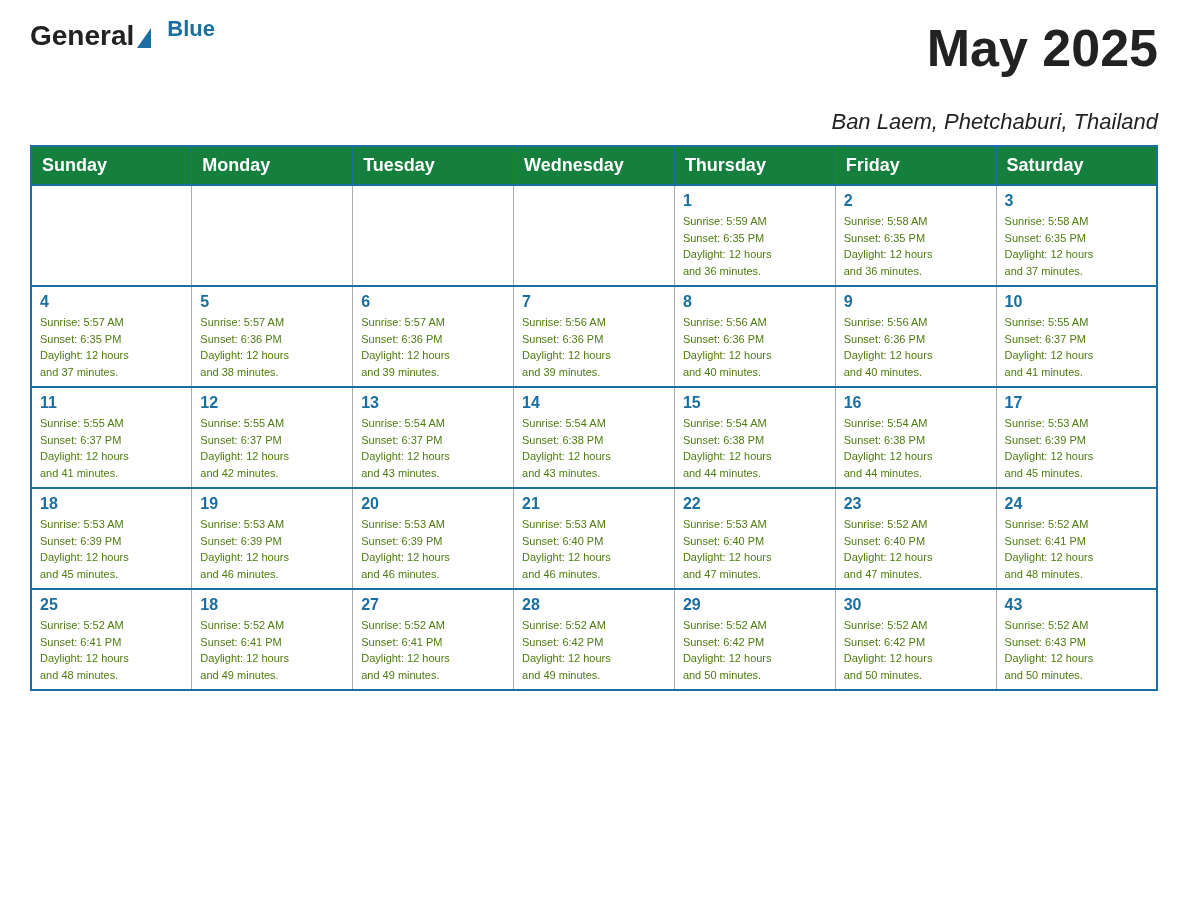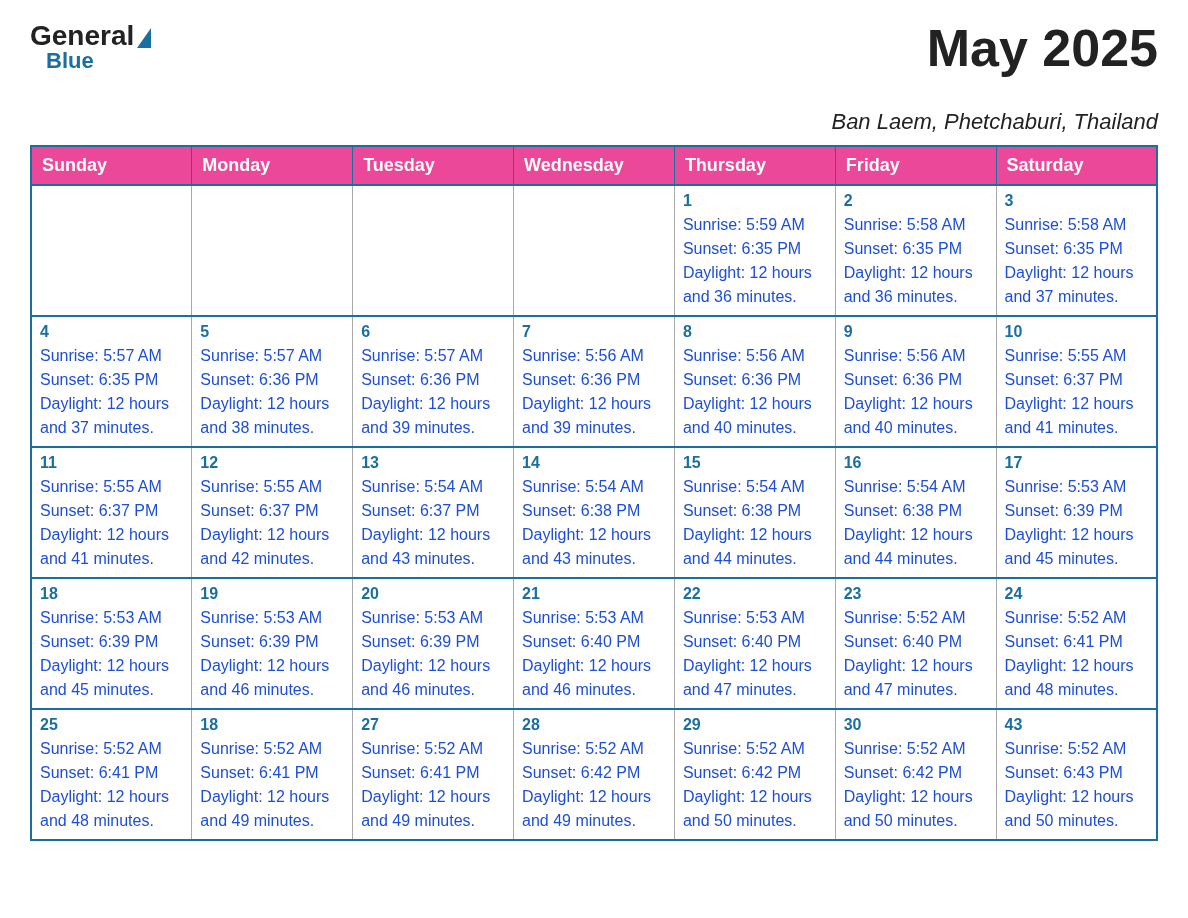--- a/index.html
+++ b/index.html
@@ -12,21 +12,21 @@
       padding: 20px 30px;
     }
     .header-row {
       display: flex;
       justify-content: space-between;
       align-items: flex-start;
       margin-bottom: 10px;
     }
     .logo {
       display: flex;
-      flex-direction: column;
+      flex-direction: row;
       align-items: flex-start;
     }
     .logo-text-general {
       font-size: 28px;
       font-weight: bold;
       color: #222;
       display: flex;
       align-items: center;
     }
     .logo-triangle {
@@ -61,21 +61,21 @@
       color: #222;
       font-style: italic;
       margin-top: 32px;
     }
     .calendar {
       width: 100%;
       border-collapse: collapse;
       border: 2px solid #1a6fa0;
     }
     .calendar th {
-      background-color: #ec4899;
+      background-color: #15803d;
       color: #fff;
       font-size: 18px;
       font-weight: bold;
       padding: 8px 10px;
       text-align: left;
       border: 1px solid #1a6fa0;
     }
     .calendar td {
       vertical-align: top;
       padding: 6px 8px;
@@ -86,23 +86,23 @@
       min-height: 100px;
     }
     .day-num {
       font-size: 16px;
       font-weight: bold;
       color: #1a6fa0;
       display: block;
       margin-bottom: 3px;
     }
     .day-info {
-      font-size: 16px;
+      font-size: 11px;
       line-height: 1.5;
-      color: #1d4ed8;
+      color: #4d7c0f;
     }
     .empty-cell {
       background: #fff;
     }
     tr.week-row td {
       border-top: 2px solid #1a6fa0;
     }
   </style>
 </head>
 <body>

